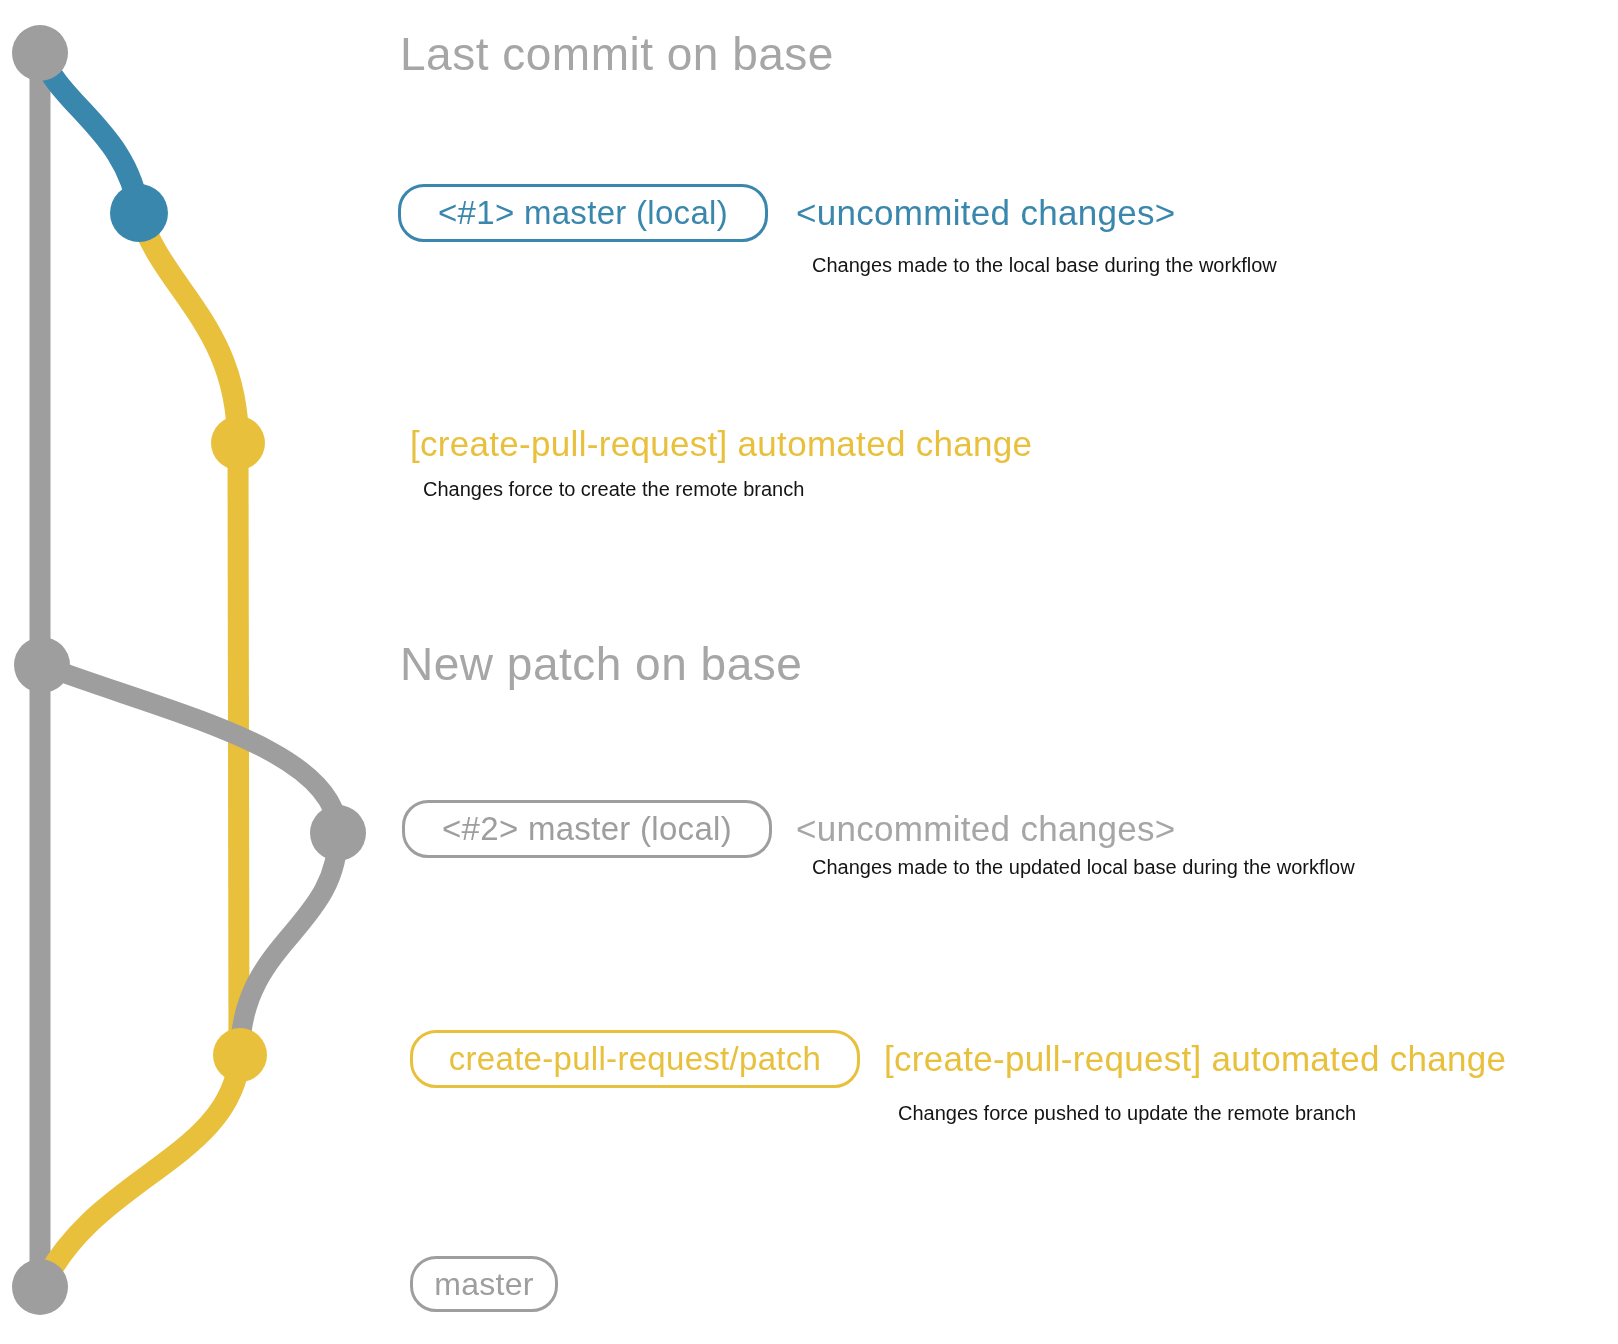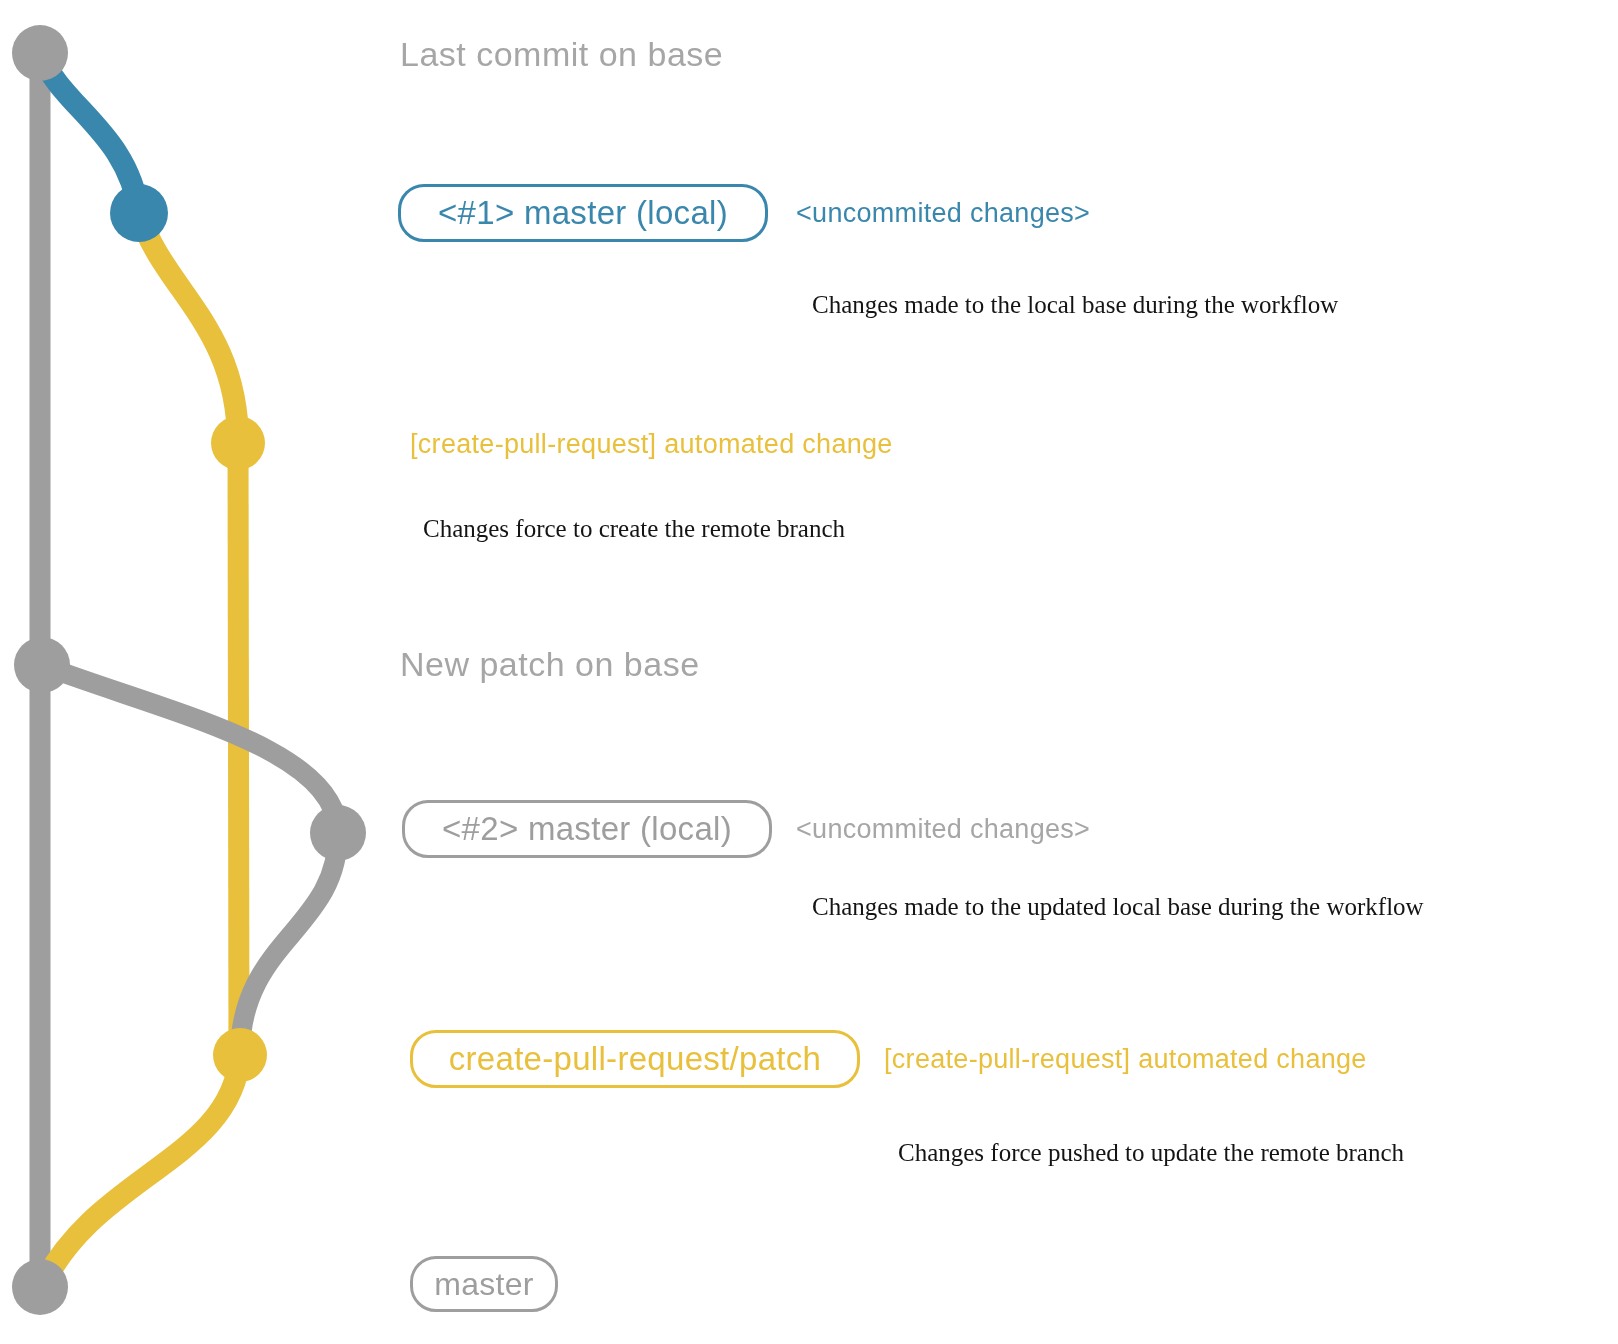--- a/index.html
+++ b/index.html
@@ -13,27 +13,27 @@
   #graph{position:absolute;left:0;top:0;}
   .stroke-gray{stroke:var(--gray);fill:none;}
   .stroke-blue{stroke:var(--blue);fill:none;}
   .stroke-yellow{stroke:var(--yellow);fill:none;}
   .dot-gray{fill:var(--gray);}
   .dot-blue{fill:var(--blue);}
   .dot-yellow{fill:var(--yellow);}
 
   .abs{position:absolute;white-space:nowrap;}
   .lbl{
-    font-size:34px;line-height:40px;color:var(--label_gray);
+    font-size:46px;line-height:40px;color:var(--label_gray);
     letter-spacing:0.5px;
   }
-  .ann{font-size:27px;line-height:42px;letter-spacing:0.3px;}
+  .ann{font-size:35px;line-height:42px;letter-spacing:0.3px;}
   .desc{
-    font-family:Liberation Serif, serif;
-    font-size:25px;line-height:30px;color:var(--text_black);margin-top:40px;
+    font-family:Liberation Sans, sans-serif;
+    font-size:20px;line-height:30px;color:var(--text_black);
   }
   .badge{
     box-sizing:border-box;
     display:flex;align-items:center;justify-content:center;
     border:3px solid currentColor;
     border-radius:26px;
     font-size:33px;letter-spacing:0.3px;
     background:#ffffff;
   }
   .c-blue{color:var(--blue);}

